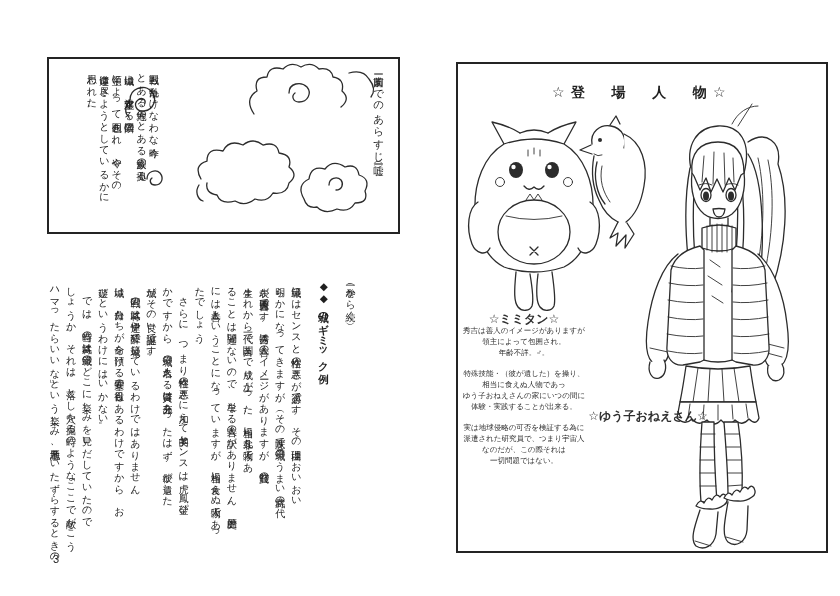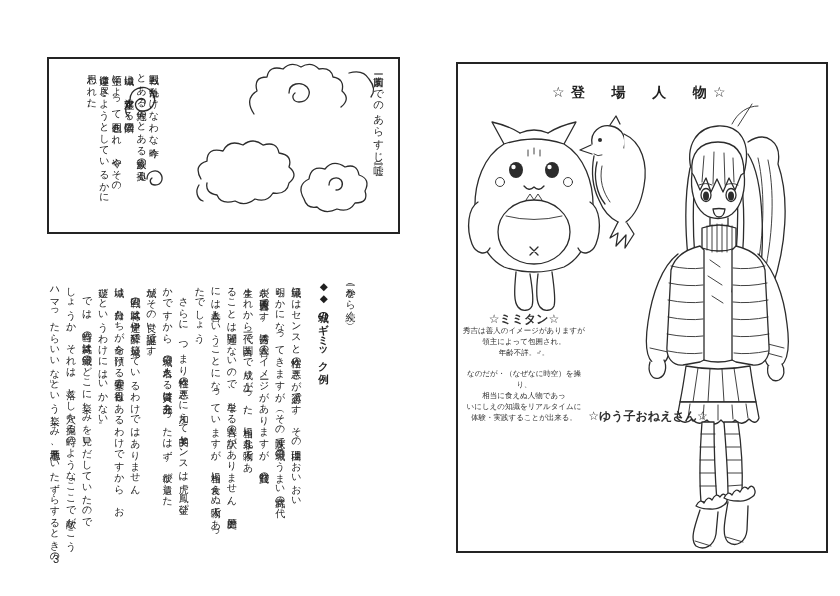--- a/index.html
+++ b/index.html
@@ -209,24 +209,30 @@
     </div>
 
     <div class="profile mimitan-profile">
       <div class="pname">☆ミミタン☆</div>
       <div class="para">
         <div>秀吉は善人のイメージがありますが</div>
         <div>領主によって包囲され。</div>
         <div>年齢不詳。♂。</div>
       </div>
       <div class="para">
-        <div>なのだが・（なぜなに時空）を操り、</div>
+        <div>特殊技能・（彼が遺した）を操り、</div>
         <div>相当に食えぬ人物であっ</div>
-        <div>いにしえの知識をリアルタイムに</div>
+        <div>ゆう子おねえさんの家にいつの間に</div>
         <div>体験・実践することが出来る。</div>
+      </div>
+      <div class="para">
+        <div>実は地球侵略の可否を検証する為に</div>
+        <div>派遣された研究員で、つまり宇宙人</div>
+        <div>なのだが、この際それは</div>
+        <div>一切問題ではない。</div>
       </div>
     </div>
 
     <div class="profile yuko-profile">
       <div class="pname">☆ゆう子おねえさん☆</div>
     </div>
   </div>
 
 </div>
 

